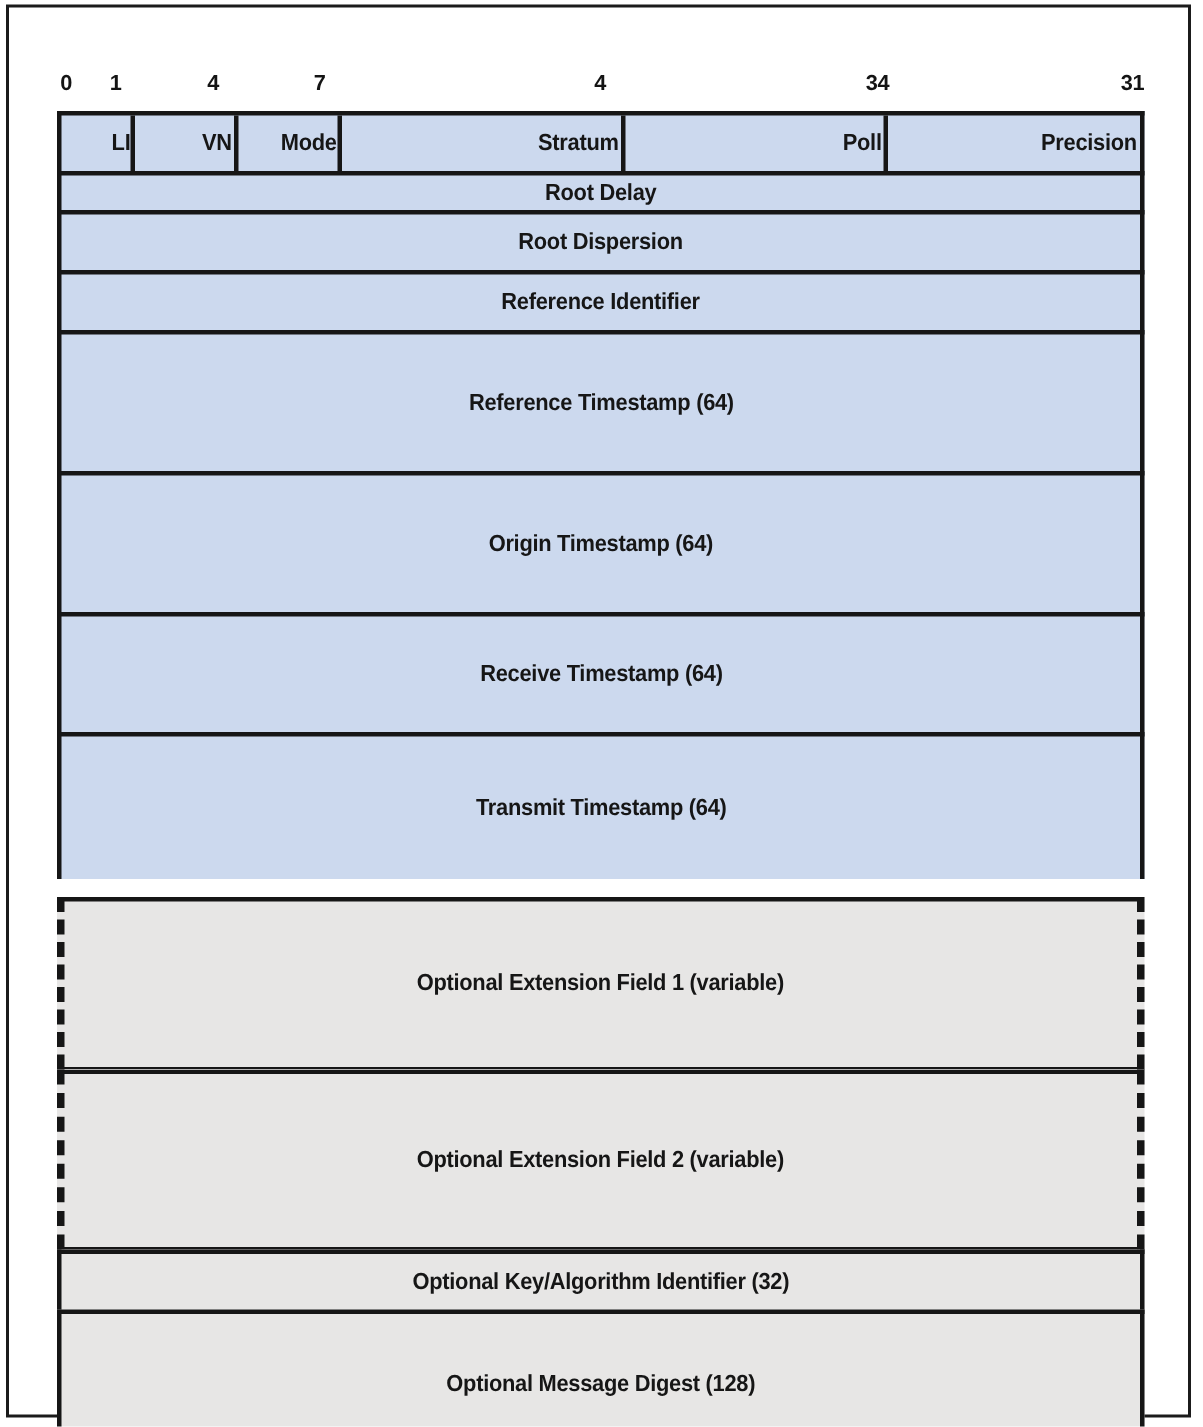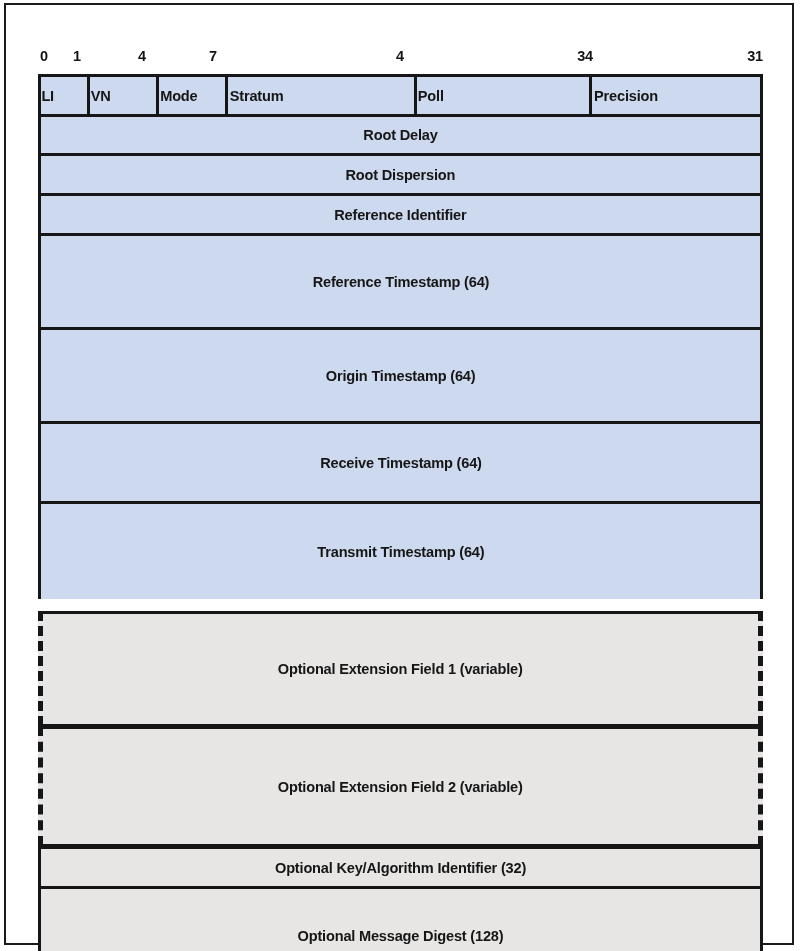--- a/index.html
+++ b/index.html
@@ -32,21 +32,21 @@
   
   .rows{width:725px}
   .row{
     box-sizing:border-box;position:relative;
     border:3px solid #161616;border-bottom:none;
     display:flex;align-items:center;justify-content:center;
   }
   .blue{background:#ccd9ee}
   .gray{background:#e7e6e5}
   .h-header{height:40px}
-  .h-single1{height:39px}
+  .h-single1{height:26px}
   .h-single{height:40px}
   .h-ts{height:94px}
   .h-ts2{height:80px}
   .h-ts3{height:98px}
   .h-ext1{height:115px}
   .h-ext2{height:120px}
   .h-digest{height:100px;border-bottom:3px solid #14532d}
   .dashed-sides{
     border-left:5px dashed #161616;
     border-right:5px dashed #161616;
@@ -56,21 +56,21 @@
   .dashed-sides + .row{margin-top:0}
 
   .lbl{
     font-weight:bold;font-size:15.5px;letter-spacing:-0.2px;color:#161616;
     display:inline-block;transform:scaleX(.94);white-space:nowrap;
   }
   
   .hdr-cells{padding:0}
   .cell{
     height:100%;box-sizing:border-box;
-    display:flex;align-items:center;justify-content:flex-start;
+    display:flex;align-items:center;justify-content:flex-end;
     border-right:3px solid #161616;
   }
   .cell:last-child{border-right:none}
   .c-li{flex:47 0 0}
   .c-vn{flex:67 0 0}
   .c-mode{flex:68 0 0}
   .c-stratum{flex:190 0 0}
   .c-poll{flex:175 0 0}
   .c-precision{flex:172 0 0}
 </style>

